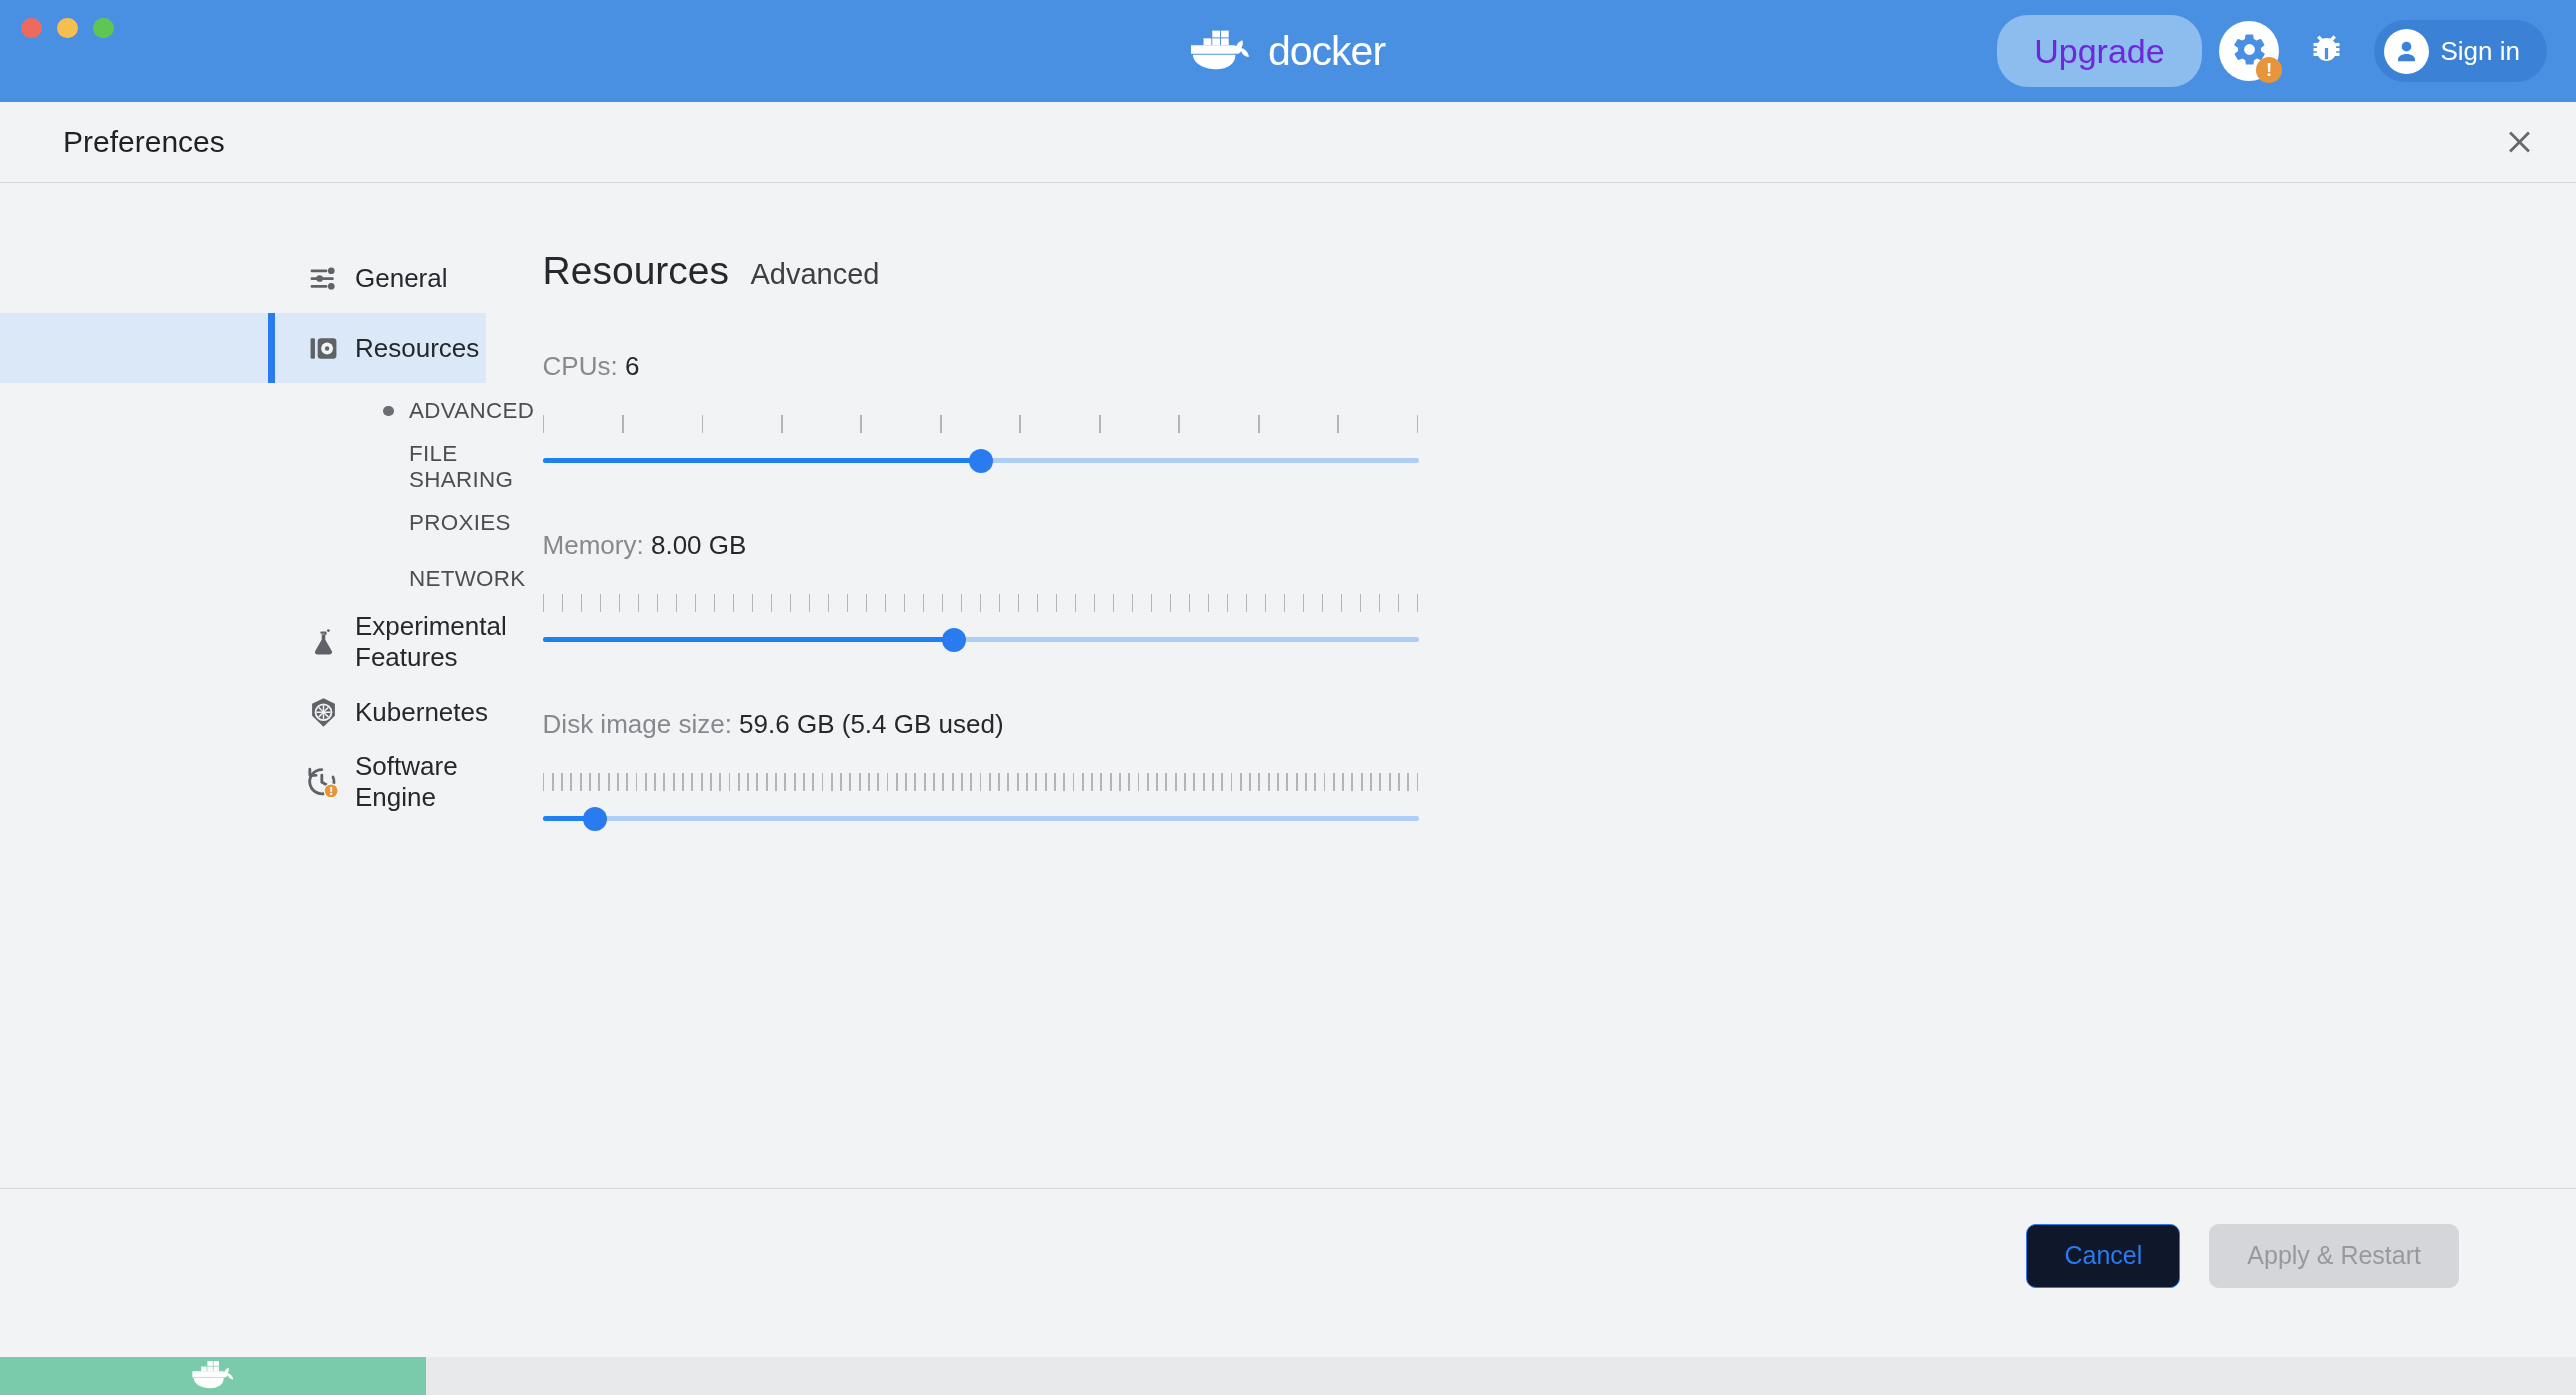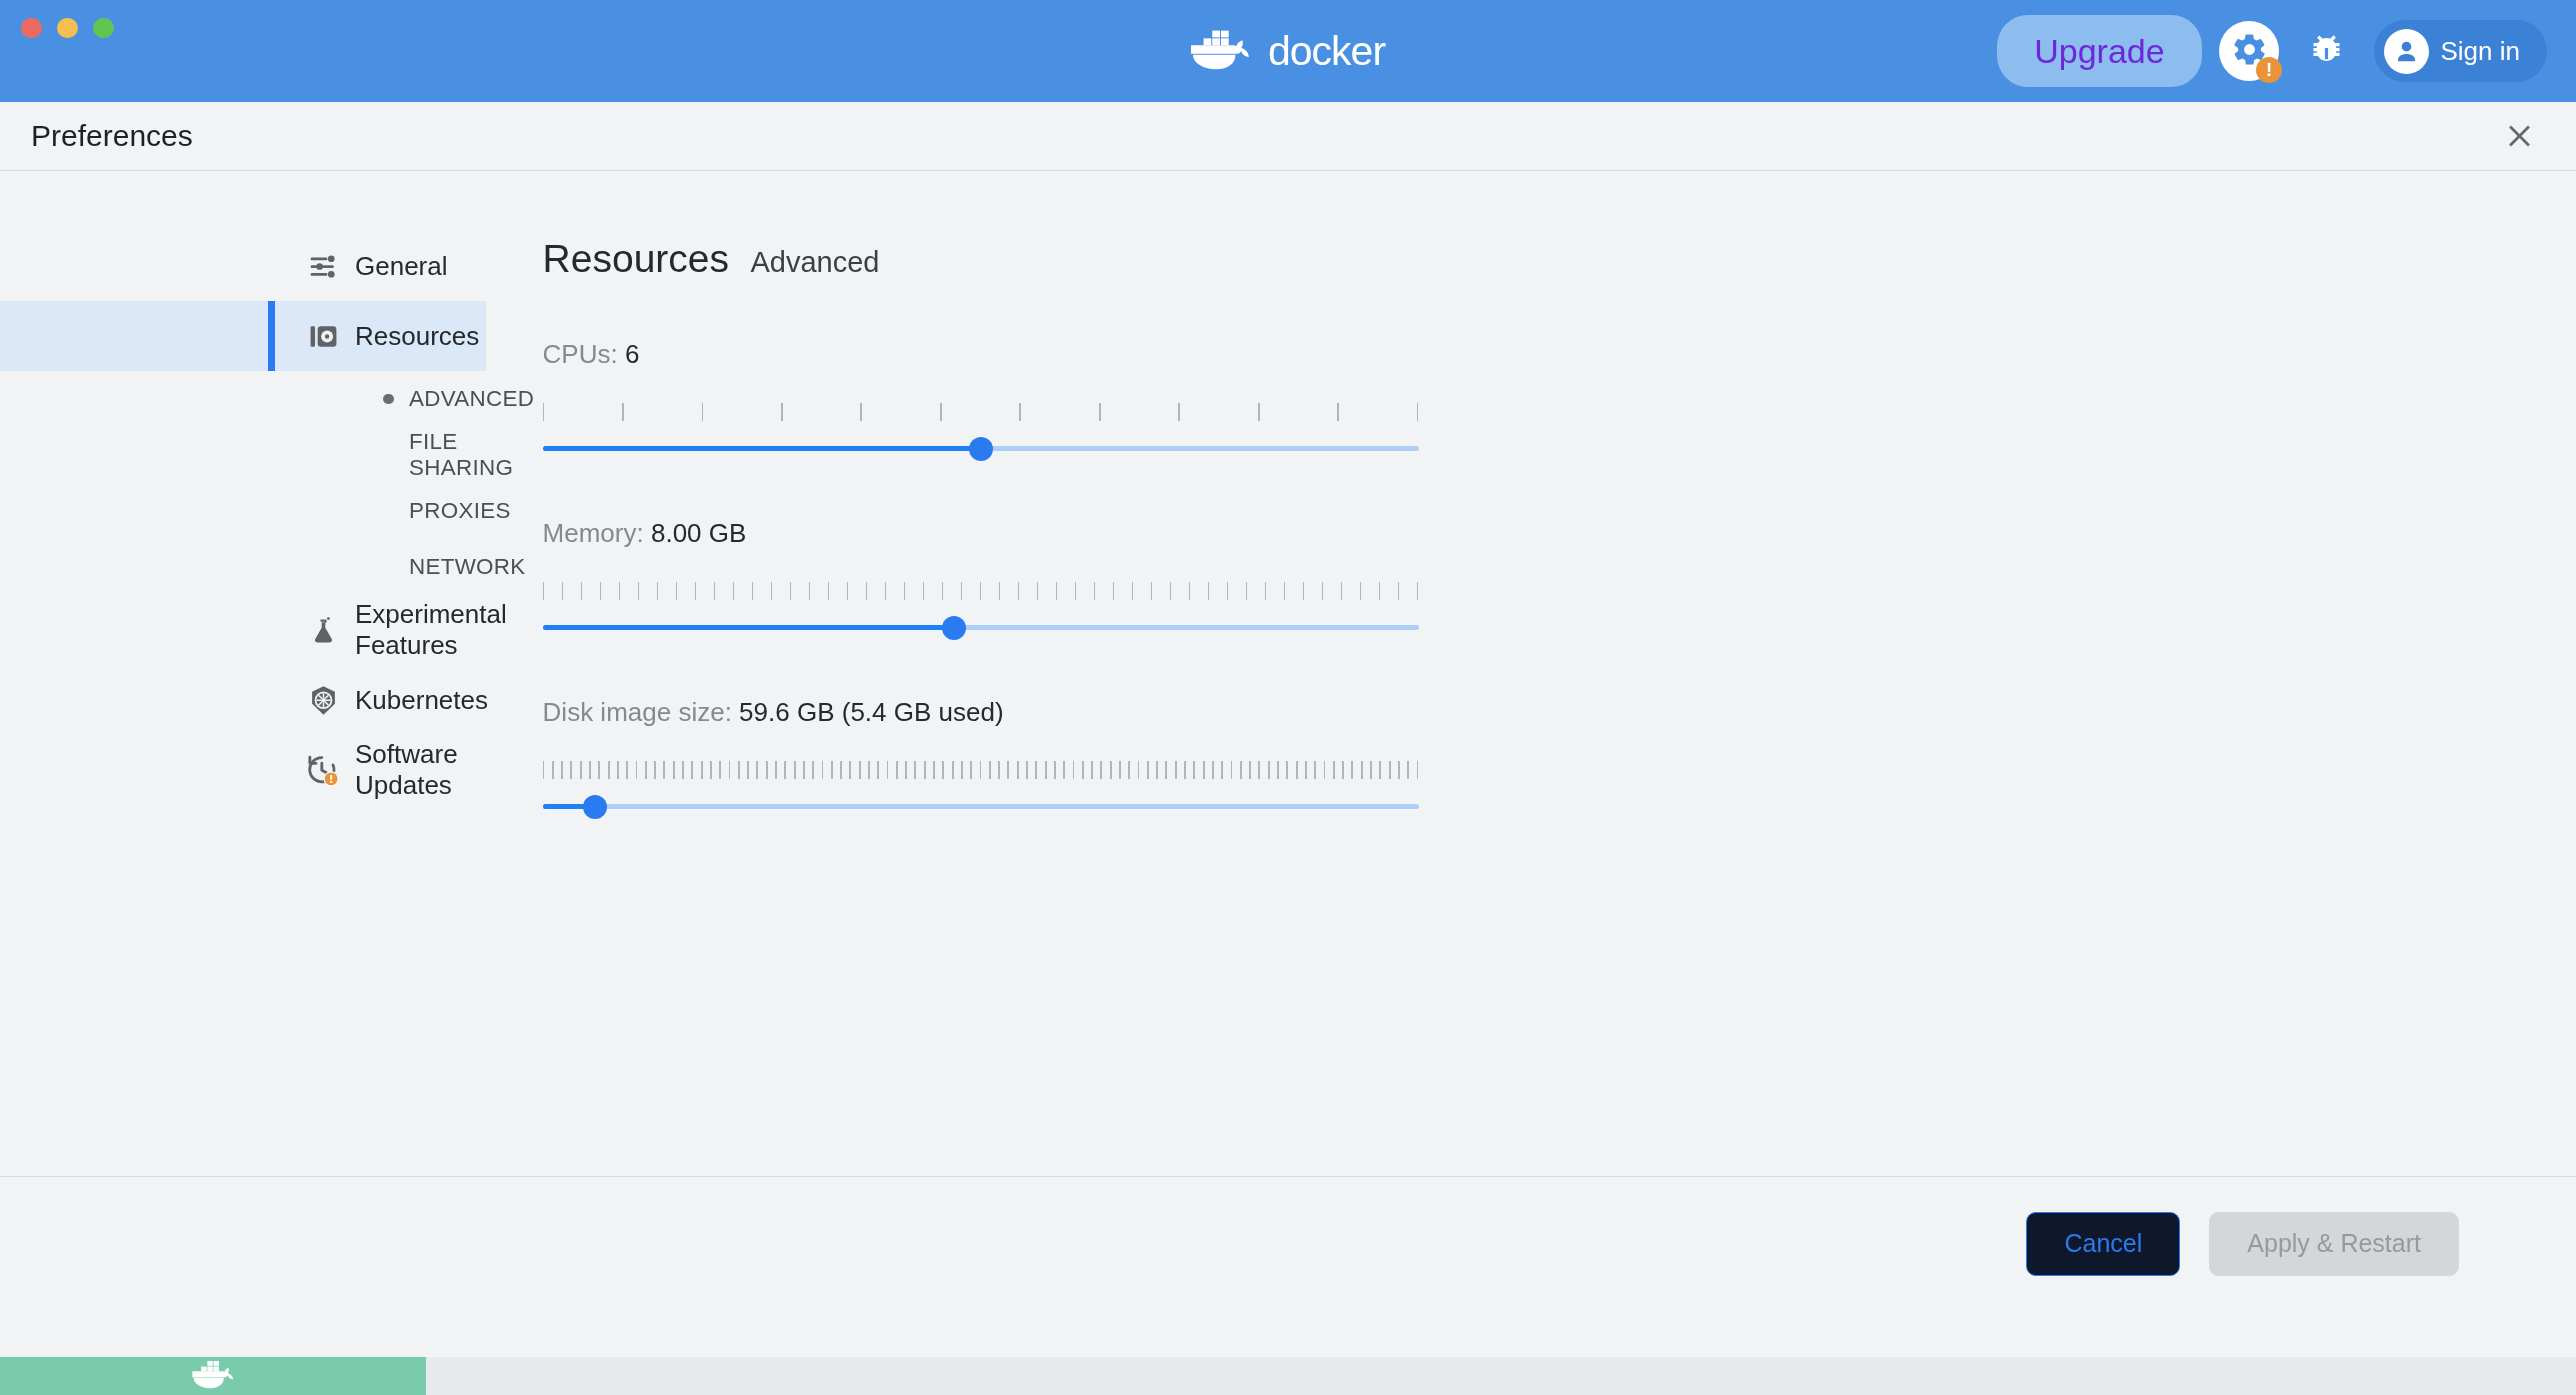--- a/index.html
+++ b/index.html
@@ -87,25 +87,25 @@
   }
   .signin-avatar {
     width: 45px; height: 45px; border-radius: 50%;
     background: #ffffff;
     display: flex; align-items: center; justify-content: center;
   }
   .signin-label { color: #ffffff; font-size: 26px; }
 
   
   .prefs-header {
-    height: 69px;
+    height: 81px;
     background: #f2f3f5;
     border-bottom: 1.9px solid #d8dadd;
     display: flex; align-items: center;
-    padding: 0 31px;
+    padding: 0 63px;
     position: relative;
   }
   .prefs-title { font-size: 30px; color: #1f2124; font-weight: 400; }
   .close-x {
     position: absolute; right: 37px; top: 50%;
     transform: translateY(-50%);
     cursor: pointer;
     width: 39px; height: 39px;
     display: flex; align-items: center; justify-content: center;
   }
@@ -432,21 +432,21 @@
         <svg width="35" height="35" viewBox="0 0 26 26">
           <path d="M12.5 3.4a9 9 0 108.3 5.5" stroke="#5f6368" stroke-width="2.1" fill="none" stroke-linecap="round"></path>
           <path d="M3.6 3.1v4.6h4.6" stroke="#5f6368" stroke-width="2.1" fill="none" stroke-linecap="round" stroke-linejoin="round"></path>
           <path d="M12.5 7.5v5.2l3.4 2" stroke="#5f6368" stroke-width="2.1" fill="none" stroke-linecap="round"></path>
           <circle cx="19.4" cy="19.2" r="5.6" fill="#ffffff"></circle>
           <circle cx="19.4" cy="19.2" r="4.8" fill="#e8943a"></circle>
           <rect x="18.7" y="16.2" width="1.5" height="3.8" rx="0.7" fill="#ffffff"></rect>
           <circle cx="19.45" cy="21.5" r="0.85" fill="#ffffff"></circle>
         </svg>
       </span>
-      <span class="nav-label">Software Updates</span>
+      <span class="nav-label">Software Engine</span>
     </div>
   </nav>
 
   <section class="main">
     <div class="main-head">
       <span class="h-primary">Resources</span>
       <span class="h-secondary">Advanced</span>
     </div>
 
     <div class="slider-block">

